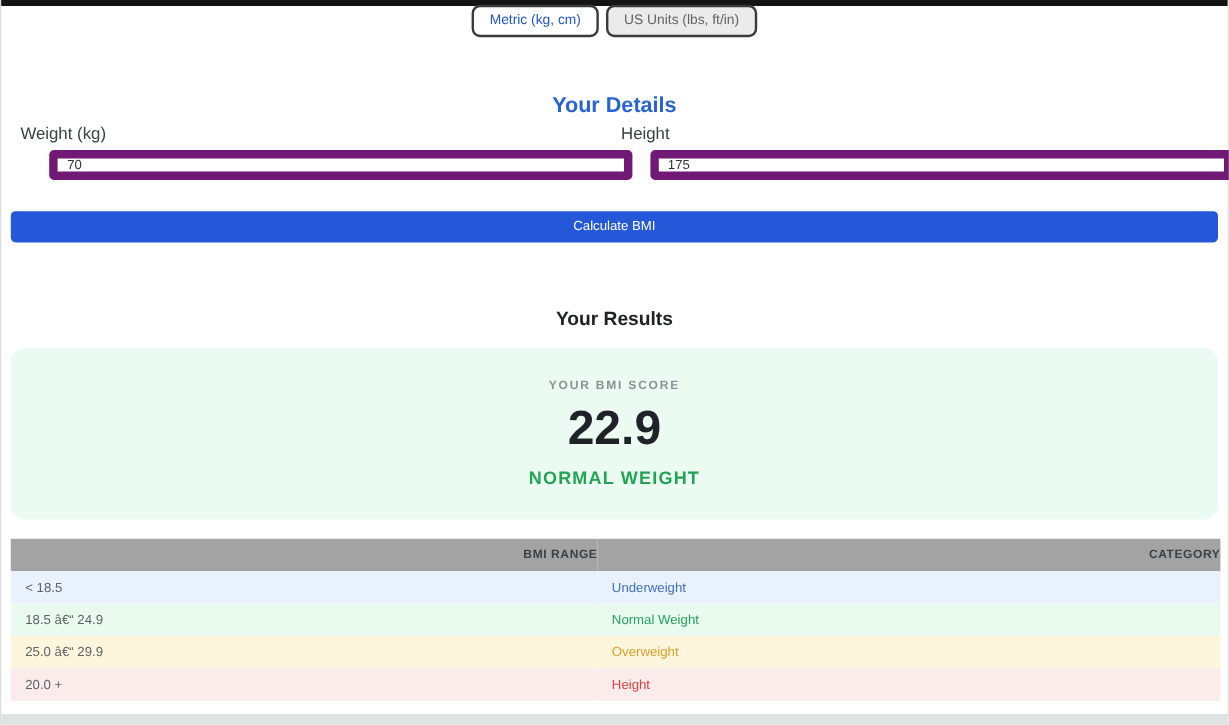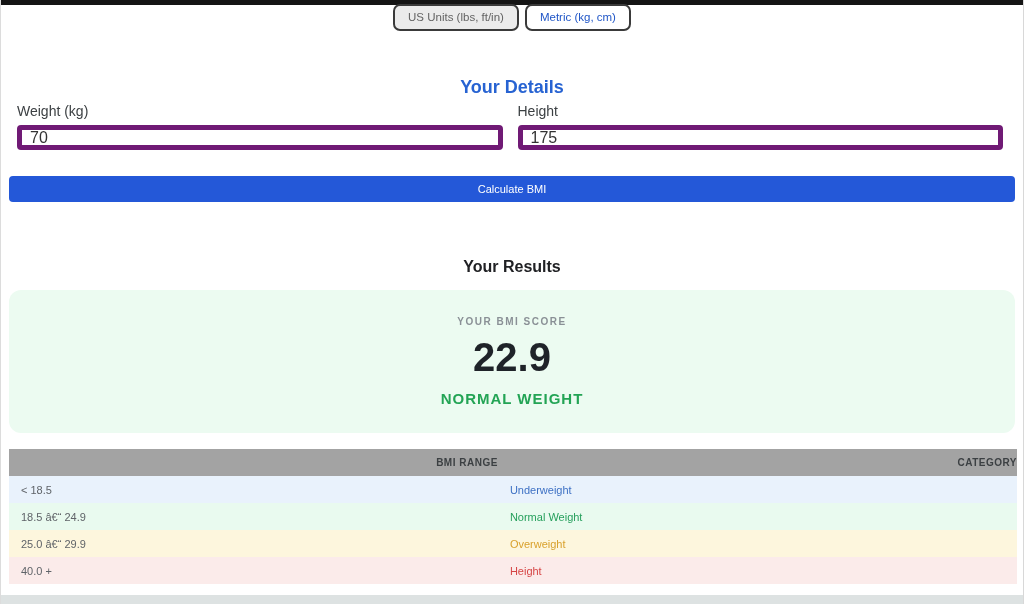--- a/index.html
+++ b/index.html
@@ -19,22 +19,22 @@
   }
   .toggle-btn.us { background: #ebebeb; color: #636363; }
   .toggle-btn.metric { background: #ffffff; color: #2056c7; }
 
   
   .details-title { position: absolute; top: 77px; width: 100%; text-align: center; font-size: 18px; font-weight: bold; color: #2763d2; }
   .form-row { position: absolute; top: 103px; left: 16px; right: 20px; display: flex; gap: 15px; }
   .field { flex: 1; }
   .field-label { font-size: 14px; color: #3c4043; margin-bottom: 6px; display: block; }
   .field input {
-    width: 100%; height: 25px; border: 5px solid #701a75; border-radius: 4px;
-    padding: 0 8px; font-size: 16px; color: #333; font-family: inherit; background: #fff;
+    width: 100%; height: 25px; border: 7px solid #701a75; border-radius: 4px;
+    padding: 0 8px; font-size: 11px; color: #333; font-family: inherit; background: #fff; margin-left: 24px;
   }
   .calc-btn {
     position: absolute; top: 176px; left: 8px; right: 8px; height: 26px;
     background: #2458d8; color: #ffffff; border: none; border-radius: 4px;
     font-size: 11px; font-family: inherit; cursor: pointer;
   }
 
   
   .results-title { position: absolute; top: 258px; width: 100%; text-align: center; font-size: 16px; font-weight: bold; color: #202124; }
   .result-card {
@@ -66,22 +66,22 @@
 
   .bottombar { position: absolute; bottom: 0; left: 0; width: 100%; height: 9px; background: #dde2e2; }
 </style>
 </head>
 <body>
 
 <div class="page">
   <div class="topbar"></div>
 
   <div class="toggle-row">
+    <button class="toggle-btn metric">Metric (kg, cm)</button>
     <button class="toggle-btn us">US Units (lbs, ft/in)</button>
-    <button class="toggle-btn metric">Metric (kg, cm)</button>
   </div>
 
   <div class="details-title">Your Details</div>
 
   <div class="form-row">
     <div class="field">
       <label class="field-label">Weight (kg)</label>
       <input type="text" value="70" style="">
     </div>
     <div class="field">
@@ -117,20 +117,20 @@
       <td>18.5 â€“ 24.9</td>
       <td class="cat">Normal Weight</td>
     </tr>
 
     <tr class="tone-yellow">
       <td>25.0 â€“ 29.9</td>
       <td class="cat">Overweight</td>
     </tr>
 
     <tr class="tone-red">
-      <td>40.0 +</td>
+      <td>20.0 +</td>
       <td class="cat">Height</td>
     </tr>
   </tbody>
   </table>
 
   <div class="bottombar"></div>
 </div>
 
 </body></html>

